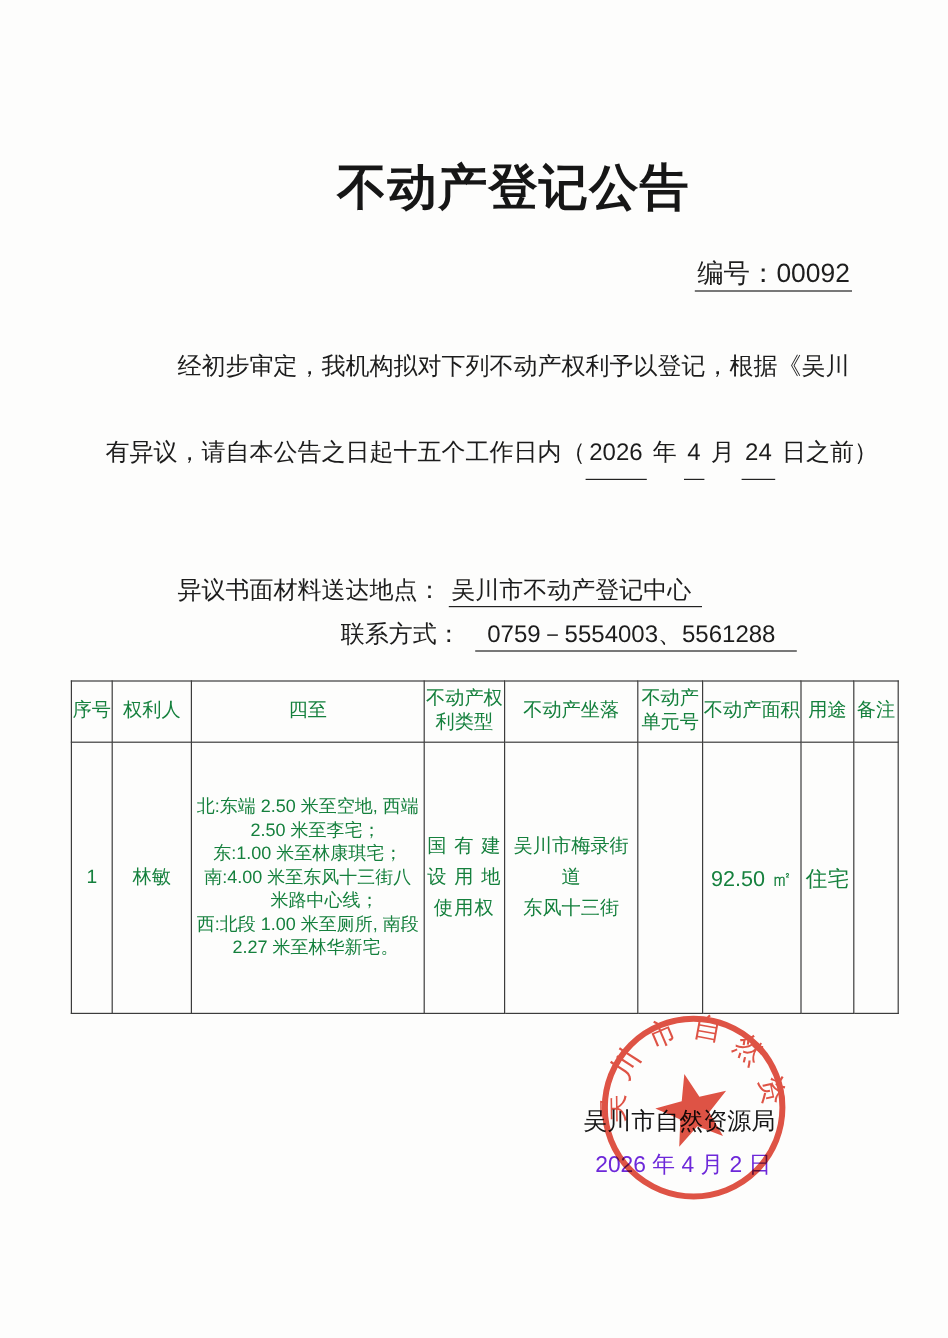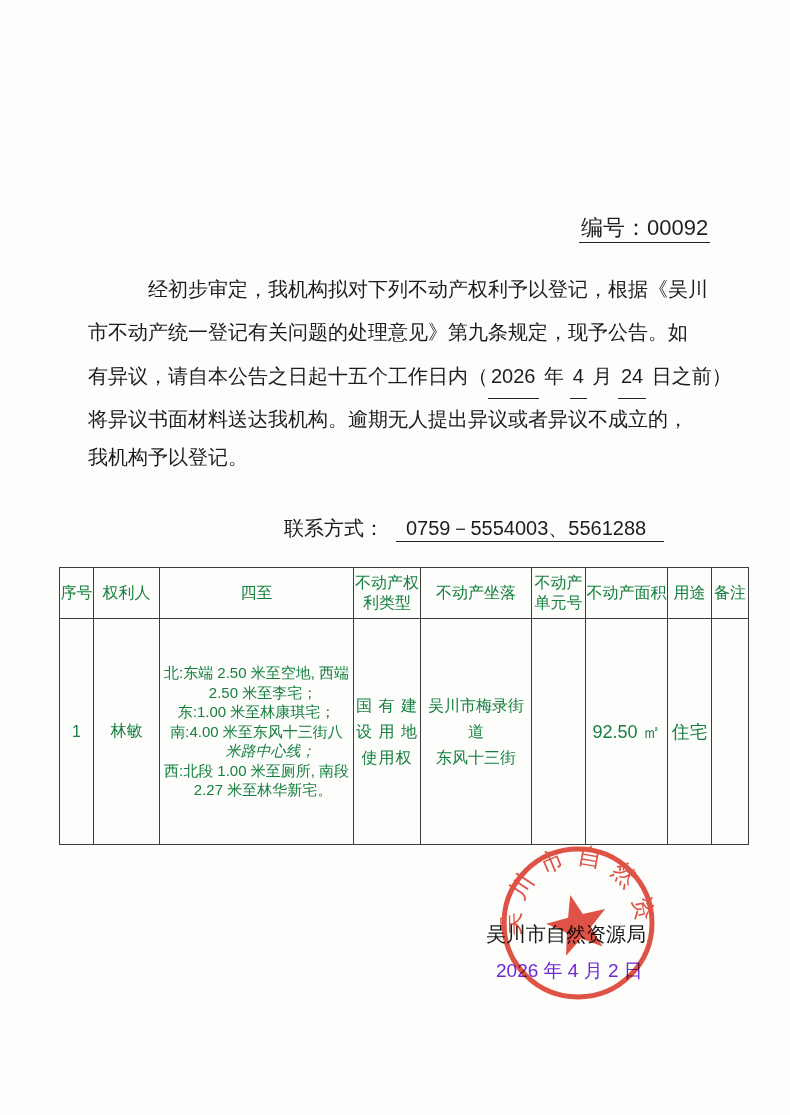--- a/index.html
+++ b/index.html
@@ -14,21 +14,21 @@
     white-space:nowrap;
   }
   .docno{
     position:absolute;left:579px;top:213px;font-size:22px;
     white-space:nowrap;
   }
   .docno .u{padding:0 2px 2px 2px;}
   .bline{position:absolute;font-size:20px;white-space:nowrap;color:#1c1c1c;}
   .u{border-bottom:1.5px solid #222;padding-bottom:1px;}
   .num-u{padding:0 3px 11px 3px;border-bottom:1.5px solid #222;}
-  .l1{left:148px;top:276px;text-align:right;}
+  .l1{left:148px;top:292px;text-align:right;}
   .l2{left:88px;top:319px;}
   .l3{left:88px;top:363px;}
   .l4{left:88px;top:406px;}
   .l5{left:88px;top:444px;}
   .l6{left:148px;top:478px;}
   .l7{left:284px;top:515px;text-align:right;}
   .l6 .val{margin-left:6px;padding:0 9px 2px 2px;}
   .l7 .val{margin-left:12px;padding:0 18px 2px 10px;}
 
   table.reg{
@@ -37,46 +37,45 @@
     font-size:16px;color:#15803d;
   }
   table.reg th,table.reg td{
     border:1px solid #3c3c3c;padding:0;vertical-align:middle;
     text-align:center;font-weight:normal;overflow:hidden;
   }
   table.reg th{height:50px;line-height:1.25;white-space:pre-line;}
   table.reg td{height:225px;}
   td.sizhi{text-align:left;padding:0 2px 0 7px;font-size:15px;line-height:19.5px;}
   td.sizhi .ind{padding-left:13px;}
-  td.sizhi .ind2{padding-left:28px;font-style:italic;}
+  td.sizhi .ind2{padding-left:28px;}
   td.rtype{text-align:left;padding-left:8px;font-size:16px;line-height:26px;letter-spacing:1px;}
   td.loc{text-align:left;padding-left:8px;font-size:16px;line-height:26px;}
   td.area,td.usage{font-size:18px;}
 
   .sig-agency{position:absolute;left:486px;top:921px;font-size:20px;white-space:nowrap;color:#161616;}
   .sig-date{position:absolute;left:496px;top:958px;font-size:19px;white-space:nowrap;color:#6d28d9;}
 
   .seal{
     position:absolute;left:493px;top:838px;
     mix-blend-mode:multiply;opacity:.88;
   }
 </style>
 </head>
 <body>
 
 <div class="page">
 
+  <div class="title">不动产登记公告</div>
 
   <div class="docno"><span class="u">编号：00092</span></div>
 
   <div class="bline l1">经初步审定，我机构拟对下列不动产权利予以登记，根据《吴川</div>
-  <div class="bline l2">市不动产统一登记有关问题的处理意见》第九条规定，现予公告。如</div>
   <div class="bline l3"><span>有异议，请自本公告之日起十五个工作日内（</span><span class="num-u">2026</span><span> 年 </span><span class="num-u">4</span><span> 月 </span><span class="num-u">24</span><span> 日之前）</span></div>
-  <div class="bline l4">将异议书面材料送达我机构。逾期无人提出异议或者异议不成立的，</div>
-  <div class="bline l5">我机构予以登记。</div>
+  <div class="bline l6"><span>异议书面材料送达地点：</span><span class="u val">吴川市不动产登记中心</span></div>
   <div class="bline l7"><span>联系方式：</span><span class="u val">0759－5554003、5561288</span></div>
 
   <table class="reg">
     <colgroup>
       <col style="width:34px">
         <col style="width:66px">
         <col style="width:194px">
       <col style="width:67px">
         <col style="width:111px">
         <col style="width:54px">

